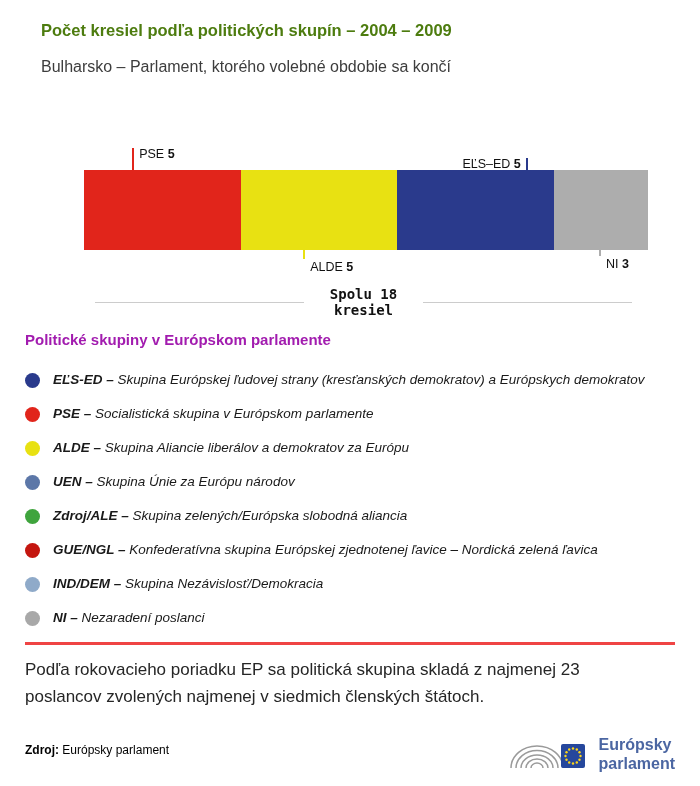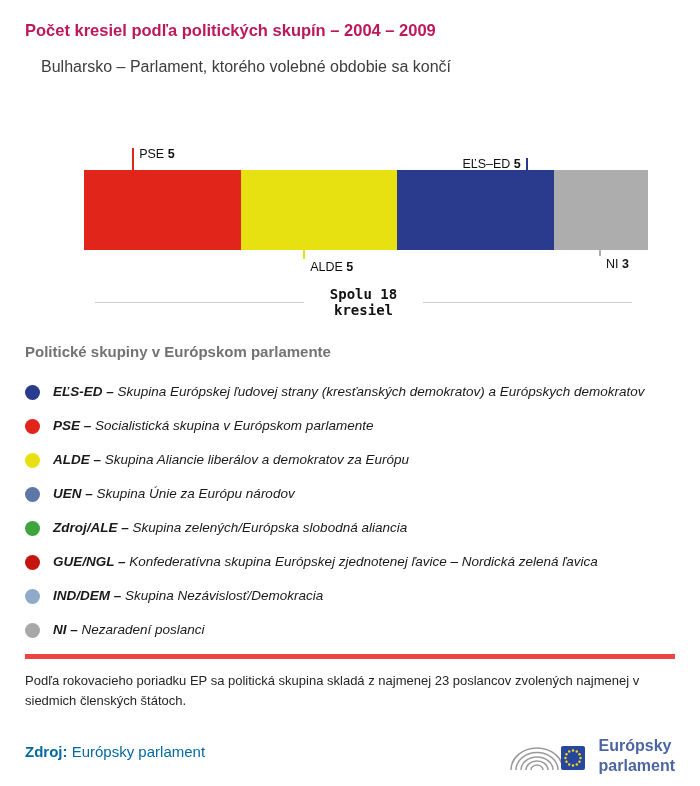--- a/index.html
+++ b/index.html
@@ -6,22 +6,22 @@
   html, body { margin: 0; padding: 0; }
   body {
     width: 700px; height: 786px; overflow: hidden;
     background: #ffffff;
     font-family: "Liberation Sans", sans-serif;
     color: #1a1a1a;
   }
   .page { padding: 12px 25px 0 25px; }
 
   .chart-title {
-    font-size: 16.5px; font-weight: 700; color: #be185d;
-    margin: 8px 0 4px 0; line-height: 1.25;
+    font-size: 16.5px; font-weight: 700; color: #4d7c0f;
+    margin: 8px 0 4px 16px; line-height: 1.25;
   }
   .chart-subtitle {
     font-size: 16px; font-weight: 400; color: #3d3d3d;
     margin: 16px; line-height: 1.25;
   }
 
   
   .bar-wrap { position: relative; margin: 93px 27px 0 23px; padding-left: 36px; }
   .stacked-bar { display: flex; height: 80px; width: 100%; }
   .segment { height: 100%; }
@@ -41,37 +41,37 @@
   
   .total-row { display: flex; align-items: center; margin: 36px 43px 0 70px; }
   .rule { flex: 1; height: 1px; background: #cccccc; }
   .total-text {
     font-family: "DejaVu Sans Mono", monospace;
     font-weight: 700; font-size: 14px; line-height: 1.2;
     text-align: center; padding: 0 26px; color: #111;
   }
 
   
-  .legend-heading { font-size: 15px; font-weight: 700; color: #737373; margin: 24px 0 0 0; }
+  .legend-heading { font-size: 15px; font-weight: 700; color: #a21caf; margin: 12px 0 0 0; }
   .legend { margin-top: 6px; }
   .legend-item { display: flex; align-items: flex-end; height: 34px; font-style: italic; }
   .dot { width: 15px; height: 15px; border-radius: 50%; flex: 0 0 15px; margin-right: 13px; }
   .legend-text { font-size: 13.5px; color: #1a1a1a; line-height: 1.2; }
   .legend-text b { font-weight: 700; }
 
   
   .footnote {
-    margin-top: 16px; border-top: 5px solid #ef4444;
+    margin-top: 16px; border-top: 3px solid #ef4444;
     padding: 12px 30px 0 0;
-    font-size: 13px; line-height: 1.55; color: #262626;
+    font-size: 17px; line-height: 1.55; color: #262626;
   }
 
   
   .bottom-row { margin-top: 20px; display: flex; justify-content: space-between; align-items: center; }
-  .source { font-size: 15px; color: #0369a1; padding-bottom: 8px; }
+  .source { font-size: 12px; color: #000000; padding-bottom: 8px; }
   .source b { font-weight: 700; }
   .logo { display: flex; align-items: center; gap: 8px; }
   .logo-text {
     font-size: 16px; font-weight: 700; line-height: 1.2; color: #4b66a2;
   }
 </style>
 </head>
 <body>
 
 <div class="page">

